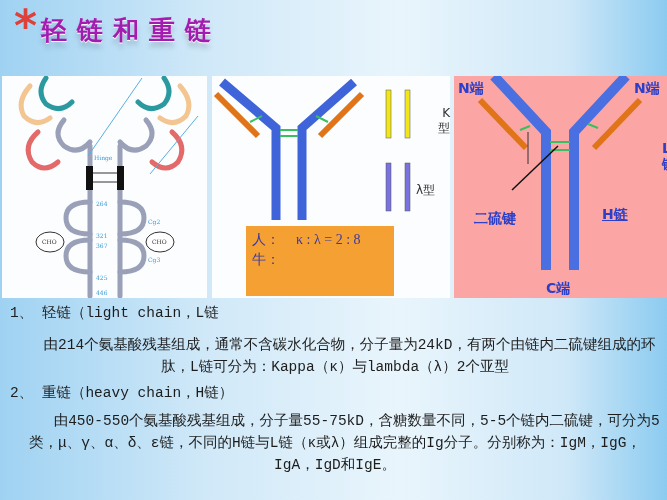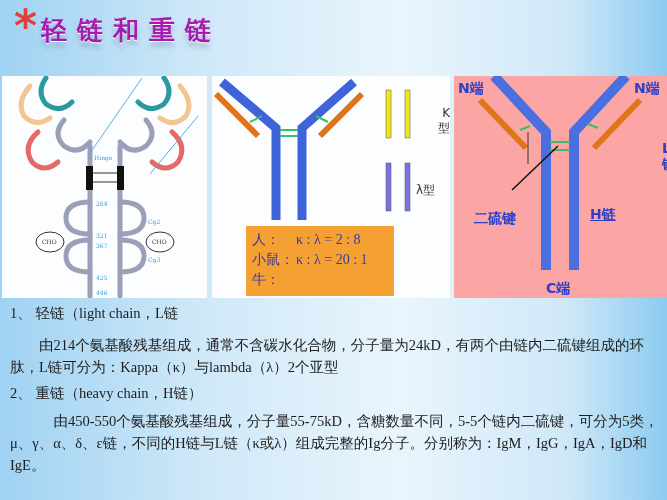--- a/index.html
+++ b/index.html
@@ -15,21 +15,21 @@
   .panel { position: absolute; background: #fbfdff; top: 76px; height: 222px; }
   .p1 { left: 2px; width: 205px; }
   .p2 { left: 212px; width: 238px; }
   .p3 { left: 454px; width: 220px; background: #fca5a5; }
   .ratio-box { position: absolute; left: 246px; top: 226px; width: 148px; height: 70px; background: #f5a032;
     color: #3a3aa0; font-family: "Liberation Serif", serif; font-size: 14px; line-height: 20px; padding: 4px 6px; box-sizing: border-box; }
   .ratio-row { display: flex; }
   .ratio-row .sp { width: 44px; }
   .label-blue { position: absolute; color: #2b3fc8; font-family: "DejaVu Sans", sans-serif; font-weight: bold; font-size: 14px; }
   .label-dark { position: absolute; color: #333; font-family: "DejaVu Sans", sans-serif; font-size: 12px; }
-  .text { position: absolute; left: 10px; color: #1d1d1d; font-size: 14.5px; line-height: 22px; font-family: Liberation Serif, serif; }
+  .text { position: absolute; left: 10px; color: #1d1d1d; font-size: 14.5px; line-height: 22px; font-family: Liberation Mono, monospace; text-align: center; }
   .indent { text-indent: 2em; }
 </style>
 </head>
 <body>
 
 <div class="title-wrap">
   <span class="asterisk">*</span>
   <span class="title">轻链和重链</span>
 </div>
 
@@ -108,24 +108,20 @@
   <span class="label-dark" style="left:222px; top:30px;text-align:right;">K型</span>
   <span class="label-dark" style="left:204px; top:106px;">λ型</span>
 </div>
 
 <div class="ratio-box">
   <div class="ratio-row">
     <span class="sp">人：</span>
     <span>κ : λ = 2 : 8</span>
   </div>
   <div class="ratio-row">
-    <span class="sp">小鼠：</span>
-    <span>κ : λ = 20 : 1</span>
-  </div>
-  <div class="ratio-row">
     <span class="sp">牛：</span>
   </div>
 </div>
 
 <div class="panel p3">
   <svg width="212" height="222" viewBox="0 0 212 222">
     <polyline points="40,0 92,56 92,194" fill="none" stroke="#4a6fe0" stroke-width="10"></polyline>
     <polyline points="172,0 120,56 120,194" fill="none" stroke="#4a6fe0" stroke-width="10"></polyline>
     <line x1="26" y1="24" x2="72" y2="72" stroke="#e07418" stroke-width="6"></line>
     <line x1="186" y1="24" x2="140" y2="72" stroke="#e07418" stroke-width="6"></line>
@@ -133,20 +129,20 @@
     <line x1="144" y1="52" x2="134" y2="48" stroke="#38c060" stroke-width="2"></line>
     <line x1="96" y1="66" x2="116" y2="66" stroke="#38c060" stroke-width="2"></line>
     <line x1="96" y1="74" x2="116" y2="74" stroke="#38c060" stroke-width="2"></line>
     <line x1="74" y1="56" x2="74" y2="88" stroke="#333" stroke-width="1"></line>
     <line x1="58" y1="114" x2="104" y2="70" stroke="#111" stroke-width="1.5"></line>
   </svg>
   <span class="label-blue" style="left:4px; top:4px;">N端</span>
   <span class="label-blue" style="left:180px; top:4px;">N端</span>
   <span class="label-blue" style="left:184px; top:64px;margin-left:24px;">L链</span>
   <span class="label-blue" style="left:20px; top:134px;">二硫键</span>
-  <span class="label-blue" style="left:136px; top:130px;text-decoration:underline;">H链</span>
+  <span class="label-blue" style="left:148px; top:130px;text-decoration:underline;">H链</span>
   <span class="label-blue" style="left:92px; top:204px;">C端</span>
 </div>
 
 <div class="text" style="top:302px;">1、 轻链（light chain，L链</div>
 <div class="text indent" style="top:334px; width:650px;">由214个氨基酸残基组成，通常不含碳水化合物，分子量为24kD，有两个由链内二硫键组成的环肽，L链可分为：Kappa（κ）与lambda（λ）2个亚型</div>
 <div class="text" style="top:382px;">2、 重链（heavy chain，H链）</div>
 <div class="text indent" style="top:410px; width:650px; text-indent:3em;">由450-550个氨基酸残基组成，分子量55-75kD，含糖数量不同，5-5个链内二硫键，可分为5类，μ、γ、α、δ、ε链，不同的H链与L链（κ或λ）组成完整的Ig分子。分别称为：IgM，IgG，IgA，IgD和IgE。</div>
 
 </body></html>

